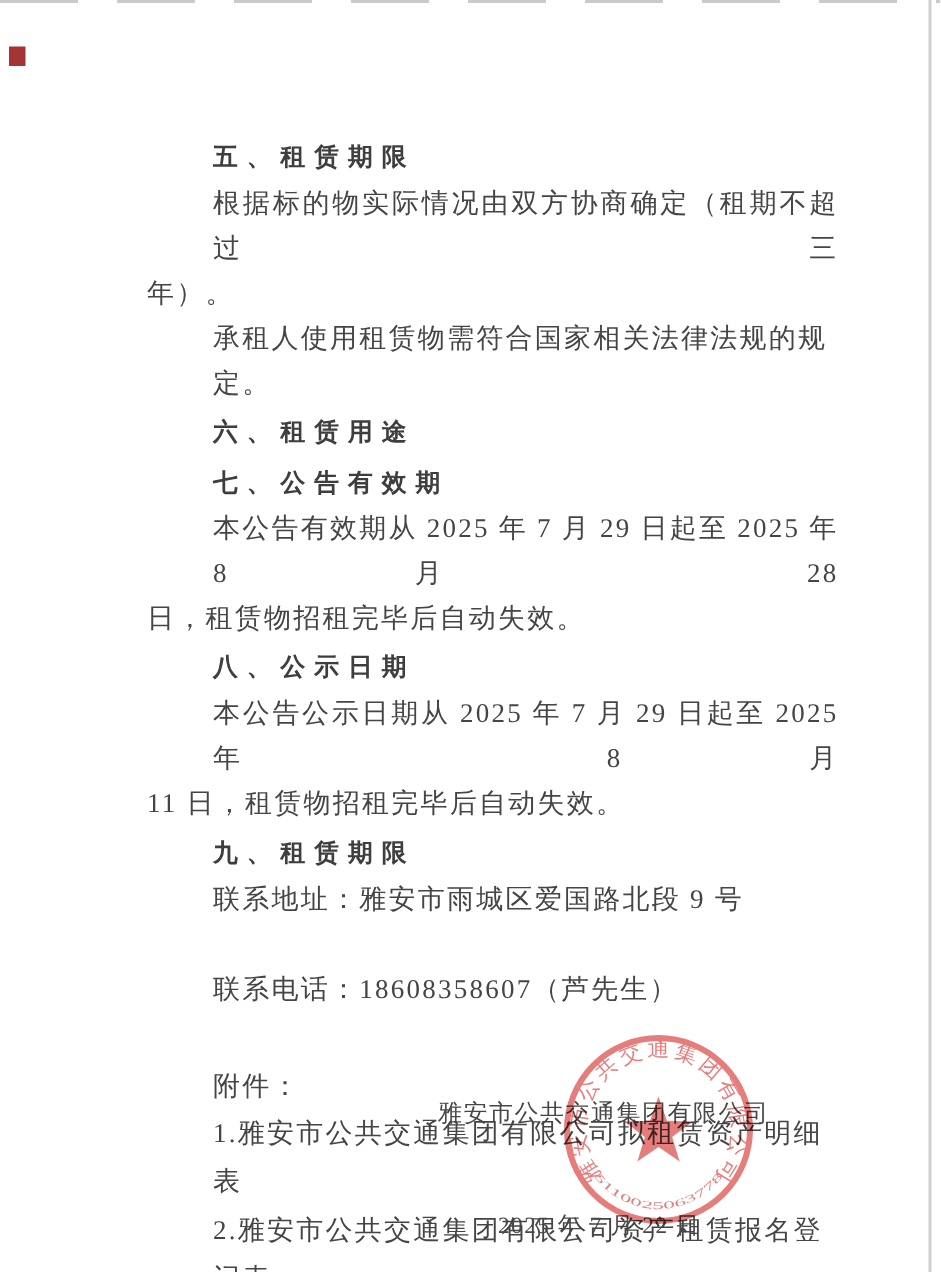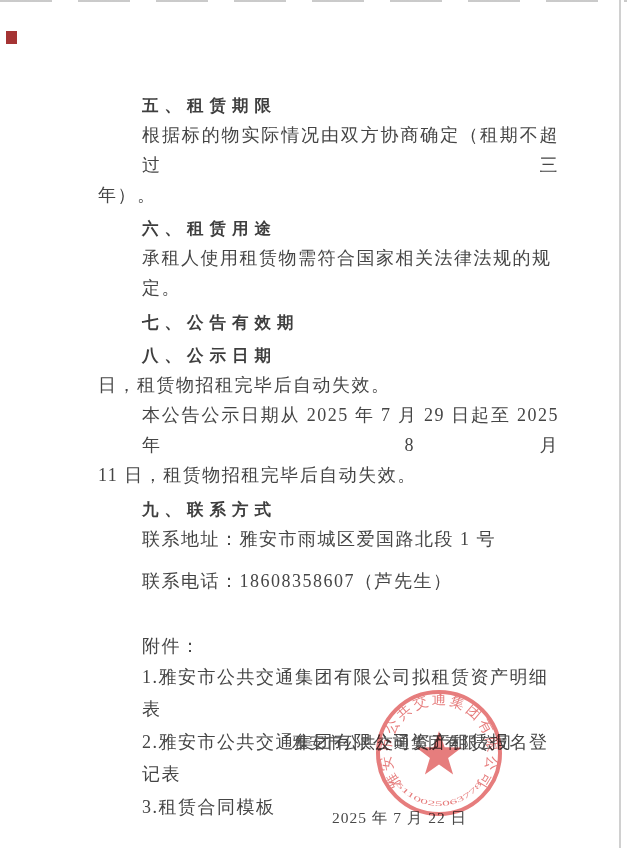--- a/index.html
+++ b/index.html
@@ -39,21 +39,21 @@
     font-family:"Liberation Sans","DejaVu Sans",sans-serif;
     font-weight:bold;
     color:#3e3e3e;
     font-size:16.5px;
     letter-spacing:6px;
     padding-left:44px;
     margin-top:3.5px;
   }
   .indent{padding-left:44px;}
   .justify-full{text-align:justify;text-align-last:justify;}
-  .gap-30{margin-top:12px;}
+  .gap-30{margin-top:30px;}
   .gap-33{margin-top:35px;}
   .attach{line-height:32.6px;}
   
   .signature{
     position:absolute;left:292px;top:727px;width:215px;
     text-align:center;color:#474747;
   }
   .sig-company{
     font-size:16px;letter-spacing:1px;line-height:31px;
     white-space:nowrap;
@@ -78,29 +78,30 @@
 <div class="page">
 
   <div class="top-edge"></div>
   <div class="right-edge"></div>
   <div class="corner-mark"></div>
 
   <div class="doc">
       <div class="line heading">五、租赁期限</div>
       <div class="line indent justify-full">根据标的物实际情况由双方协商确定（租期不超过三</div>
       <div class="line">年）。</div>
+      <div class="line indent">承租人使用租赁物需符合国家相关法律法规的规定。</div>
       <div class="line heading">六、租赁用途</div>
-      <div class="line indent">承租人使用租赁物需符合国家相关法律法规的规定。</div>
       <div class="line heading">七、公告有效期</div>
+      <div class="line indent justify-full">本公告有效期从 2025 年 7 月 29 日起至 2025 年 8 月 28</div>
+      <div class="line">日，租赁物招租完毕后自动失效。</div>
       <div class="line heading">八、公示日期</div>
-      <div class="line">日，租赁物招租完毕后自动失效。</div>
       <div class="line indent justify-full">本公告公示日期从 2025 年 7 月 29 日起至 2025 年 8 月</div>
       <div class="line">11 日，租赁物招租完毕后自动失效。</div>
-      <div class="line heading">九、联系方式</div>
-      <div class="line indent">联系地址：雅安市雨城区爱国路北段 1 号</div>
+      <div class="line heading">九、租赁期限</div>
+      <div class="line indent">联系地址：雅安市雨城区爱国路北段 9 号</div>
       <div class="line indent gap-30">联系电话：18608358607（芦先生）</div>
       <div class="line indent gap-33">附件：</div>
       <div class="line indent attach">1.雅安市公共交通集团有限公司拟租赁资产明细表</div>
       <div class="line indent attach">2.雅安市公共交通集团有限公司资产租赁报名登记表</div>
       <div class="line indent attach">3.租赁合同模板</div>
     </div>
 
   <div class="signature">
     <div class="sig-company">雅安市公共交通集团有限公司</div>
     <div class="sig-date">2025 年 7 月 22 日</div>

